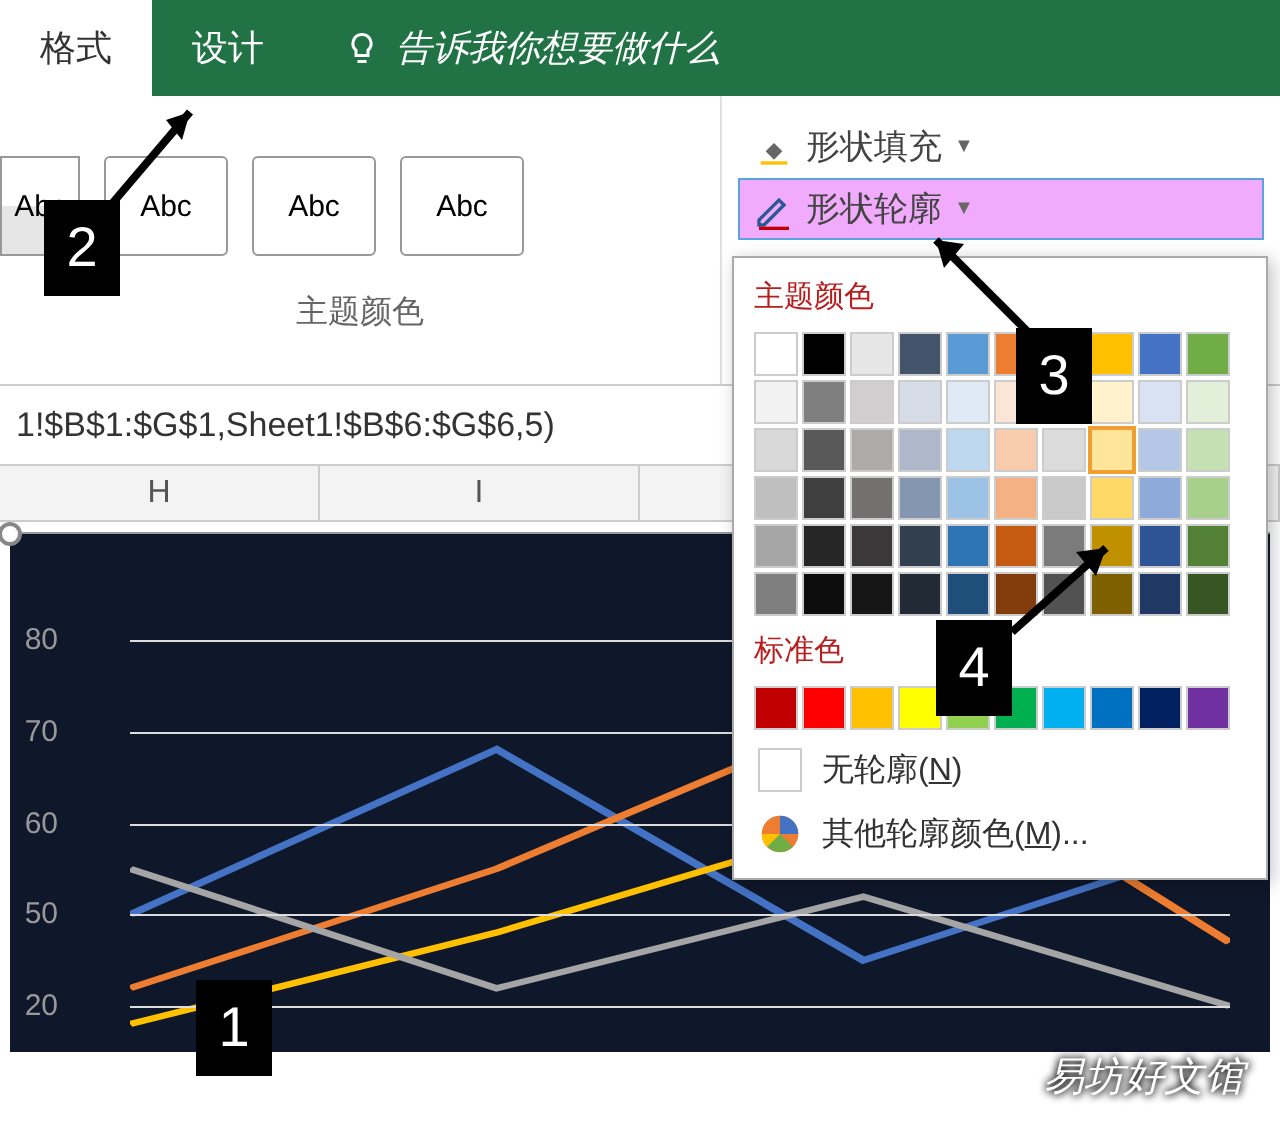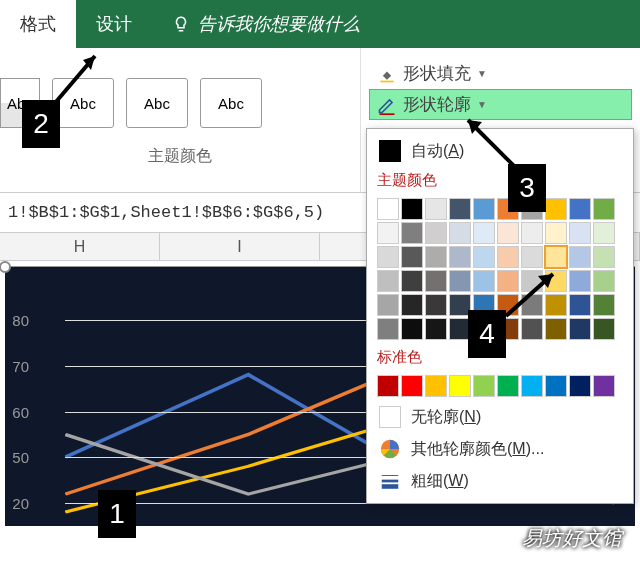--- a/index.html
+++ b/index.html
@@ -13,25 +13,25 @@
 
 .ribbon-body { height: 145px; border-bottom: 1px solid #ccc; display: flex; background: #fff; position: relative; }
 .styles-section { flex: 1; padding: 10px 0 0 0; }
 .style-row { display: flex; gap: 12px; padding: 20px 10px 0 0; }
 .style-swatch { width: 62px; height: 50px; border: 1px solid #999; border-radius: 3px; display: flex; align-items: center; justify-content: center; font-size: 15px; background: #fff; }
 .style-swatch.first { background: linear-gradient(#fff 50%, #e6e6e6 50%); border-radius: 0; width: 40px; overflow: hidden; }
 .section-label { text-align: center; font-size: 16px; color: #666; margin-top: 18px; }
 
 .fill-section { width: 280px; padding: 10px 8px; border-left: 1px solid #e0e0e0; }
 .fill-btn { display: flex; align-items: center; gap: 6px; padding: 4px 8px; font-size: 17px; color: #444; cursor: pointer; }
-.fill-btn.hover { background: #86efac; border: 1px solid #5ba3e0; padding: 3px 7px; }
+.fill-btn.hover { background: #f0abfc; border: 1px solid #5ba3e0; padding: 3px 7px; }
 .dropdown-arrow { font-size: 10px; color: #666; }
 .text-a { font-size: 48px; font-family: Georgia, serif; color: #aaa; font-weight: bold; position: absolute; right: 15px; top: 85px; }
 
-.formula-bar { height: 40px; border-bottom: 1px solid #ccc; display: flex; align-items: center; padding: 0 8px; font-size: 17px; font-family: Liberation Mono, monospace; color: #333; }
+.formula-bar { height: 40px; border-bottom: 1px solid #ccc; display: flex; align-items: center; padding: 0 8px; font-size: 17px; font-family: Liberation Sans, sans-serif; color: #333; }
 
 .col-headers { height: 28px; display: flex; border-bottom: 1px solid #ccc; background: #f3f3f3; }
 .col-header { flex: 1; text-align: center; line-height: 28px; border-right: 1px solid #ccc; font-size: 16px; color: #555; }
 
 .chart-area { position: relative; height: 260px; background: #0f172a; border-top: 1px solid #999; margin: 5px 5px 0 5px; }
 .chart-handle { position: absolute; width: 12px; height: 12px; border: 2px solid #888; border-radius: 50%; background: #fff; }
 .y-axis { position: absolute; left: 30px; top: 30px; bottom: 0; }
 .y-label { position: absolute; right: 6px; font-size: 15px; color: #999; transform: translateY(-50%); }
 .plot { position: absolute; left: 60px; right: 20px; top: 30px; bottom: 0; }
 .grid-line { position: absolute; left: 0; right: 0; height: 1px; background: #ddd; }
@@ -122,24 +122,20 @@
     <svg width="100%" height="100%" viewBox="0 0 300 230" preserveAspectRatio="none">
       <polyline points="0,161 100,78 200,184 300,124" stroke="#4472c4" stroke-width="3" fill="none"></polyline>
       <polyline points="0,198 100,138 200,60 300,175" stroke="#ed7d31" stroke-width="3" fill="none"></polyline>
       <polyline points="0,216 100,170 200,115 300,46" stroke="#ffc000" stroke-width="3" fill="none"></polyline>
       <polyline points="0,138 100,198 200,152 300,207" stroke="#a5a5a5" stroke-width="3" fill="none"></polyline>
     </svg>
   </div>
 </div>
 
 <div class="outline-dropdown">
-  <div class="dd-row">
-    <div class="sw" style="background:#000"></div>
-    <span><span>自动(</span><span class="underline">A</span><span>)</span></span>
-  </div>
   <div class="dd-section-label">主题颜色</div>
   <div class="color-grid" id="theme-grid">
       <div class="color-cell" style="background: rgb(255, 255, 255);"></div>
       <div class="color-cell" style="background: rgb(0, 0, 0);"></div>
       <div class="color-cell" style="background: rgb(231, 230, 230);"></div>
       <div class="color-cell" style="background: rgb(68, 84, 106);"></div>
       <div class="color-cell" style="background: rgb(91, 155, 213);"></div>
       <div class="color-cell" style="background: rgb(237, 125, 49);"></div>
       <div class="color-cell" style="background: rgb(165, 165, 165);"></div>
       <div class="color-cell" style="background: rgb(255, 192, 0);"></div>
@@ -215,28 +211,20 @@
   </div>
   <div class="dd-row">
     <svg class="sw" viewBox="0 0 24 24">
         <circle cx="12" cy="12" r="10" fill="#ed7d31"></circle>
         <path d="M12 2a10 10 0 0110 10h-10z" fill="#4472c4"></path>
         <path d="M12 12l7 7a10 10 0 01-14 0z" fill="#70ad47"></path>
         <path d="M12 12l-7 7A10 10 0 012 12z" fill="#ffc000"></path>
       </svg>
     <span><span>其他轮廓颜色(</span><span class="underline">M</span><span>)...</span></span>
   </div>
-  <div class="dd-row">
-    <svg class="sw" viewBox="0 0 24 24">
-        <line x1="3" y1="6" x2="21" y2="6" stroke="#2b579a" stroke-width="1"></line>
-        <line x1="3" y1="12" x2="21" y2="12" stroke="#2b579a" stroke-width="3"></line>
-        <line x1="3" y1="18" x2="21" y2="18" stroke="#2b579a" stroke-width="5"></line>
-      </svg>
-    <span><span>粗细(</span><span class="underline">W</span><span>)</span></span>
-  </div>
 </div>
 
 <div class="callout" style="top:490px;left:98px">1</div>
 <div class="callout" style="top:100px;left:22px">2</div>
 <svg class="arrow" style="top:48px;left:45px" width="60" height="60">
     <line x1="10" y1="55" x2="50" y2="8" stroke="#000" stroke-width="4"></line>
     <polygon points="50,8 38,12 46,22" fill="#000"></polygon>
   </svg>
 <div class="callout" style="top:164px;left:508px">3</div>
 <svg class="arrow" style="top:112px;left:460px" width="70" height="60">

